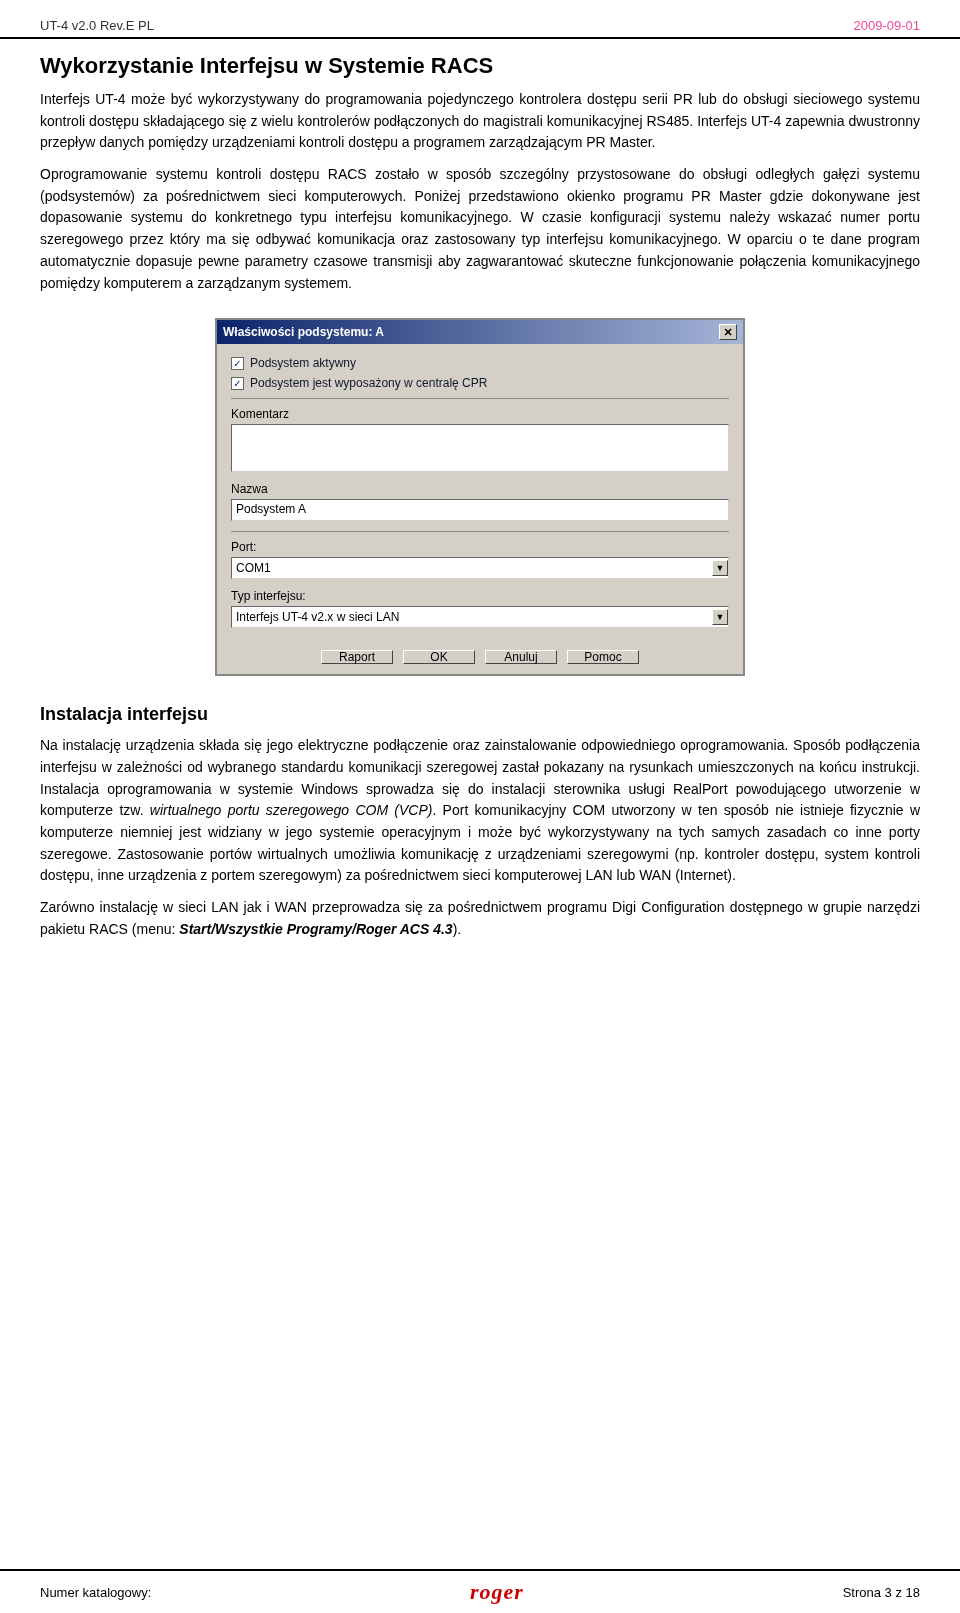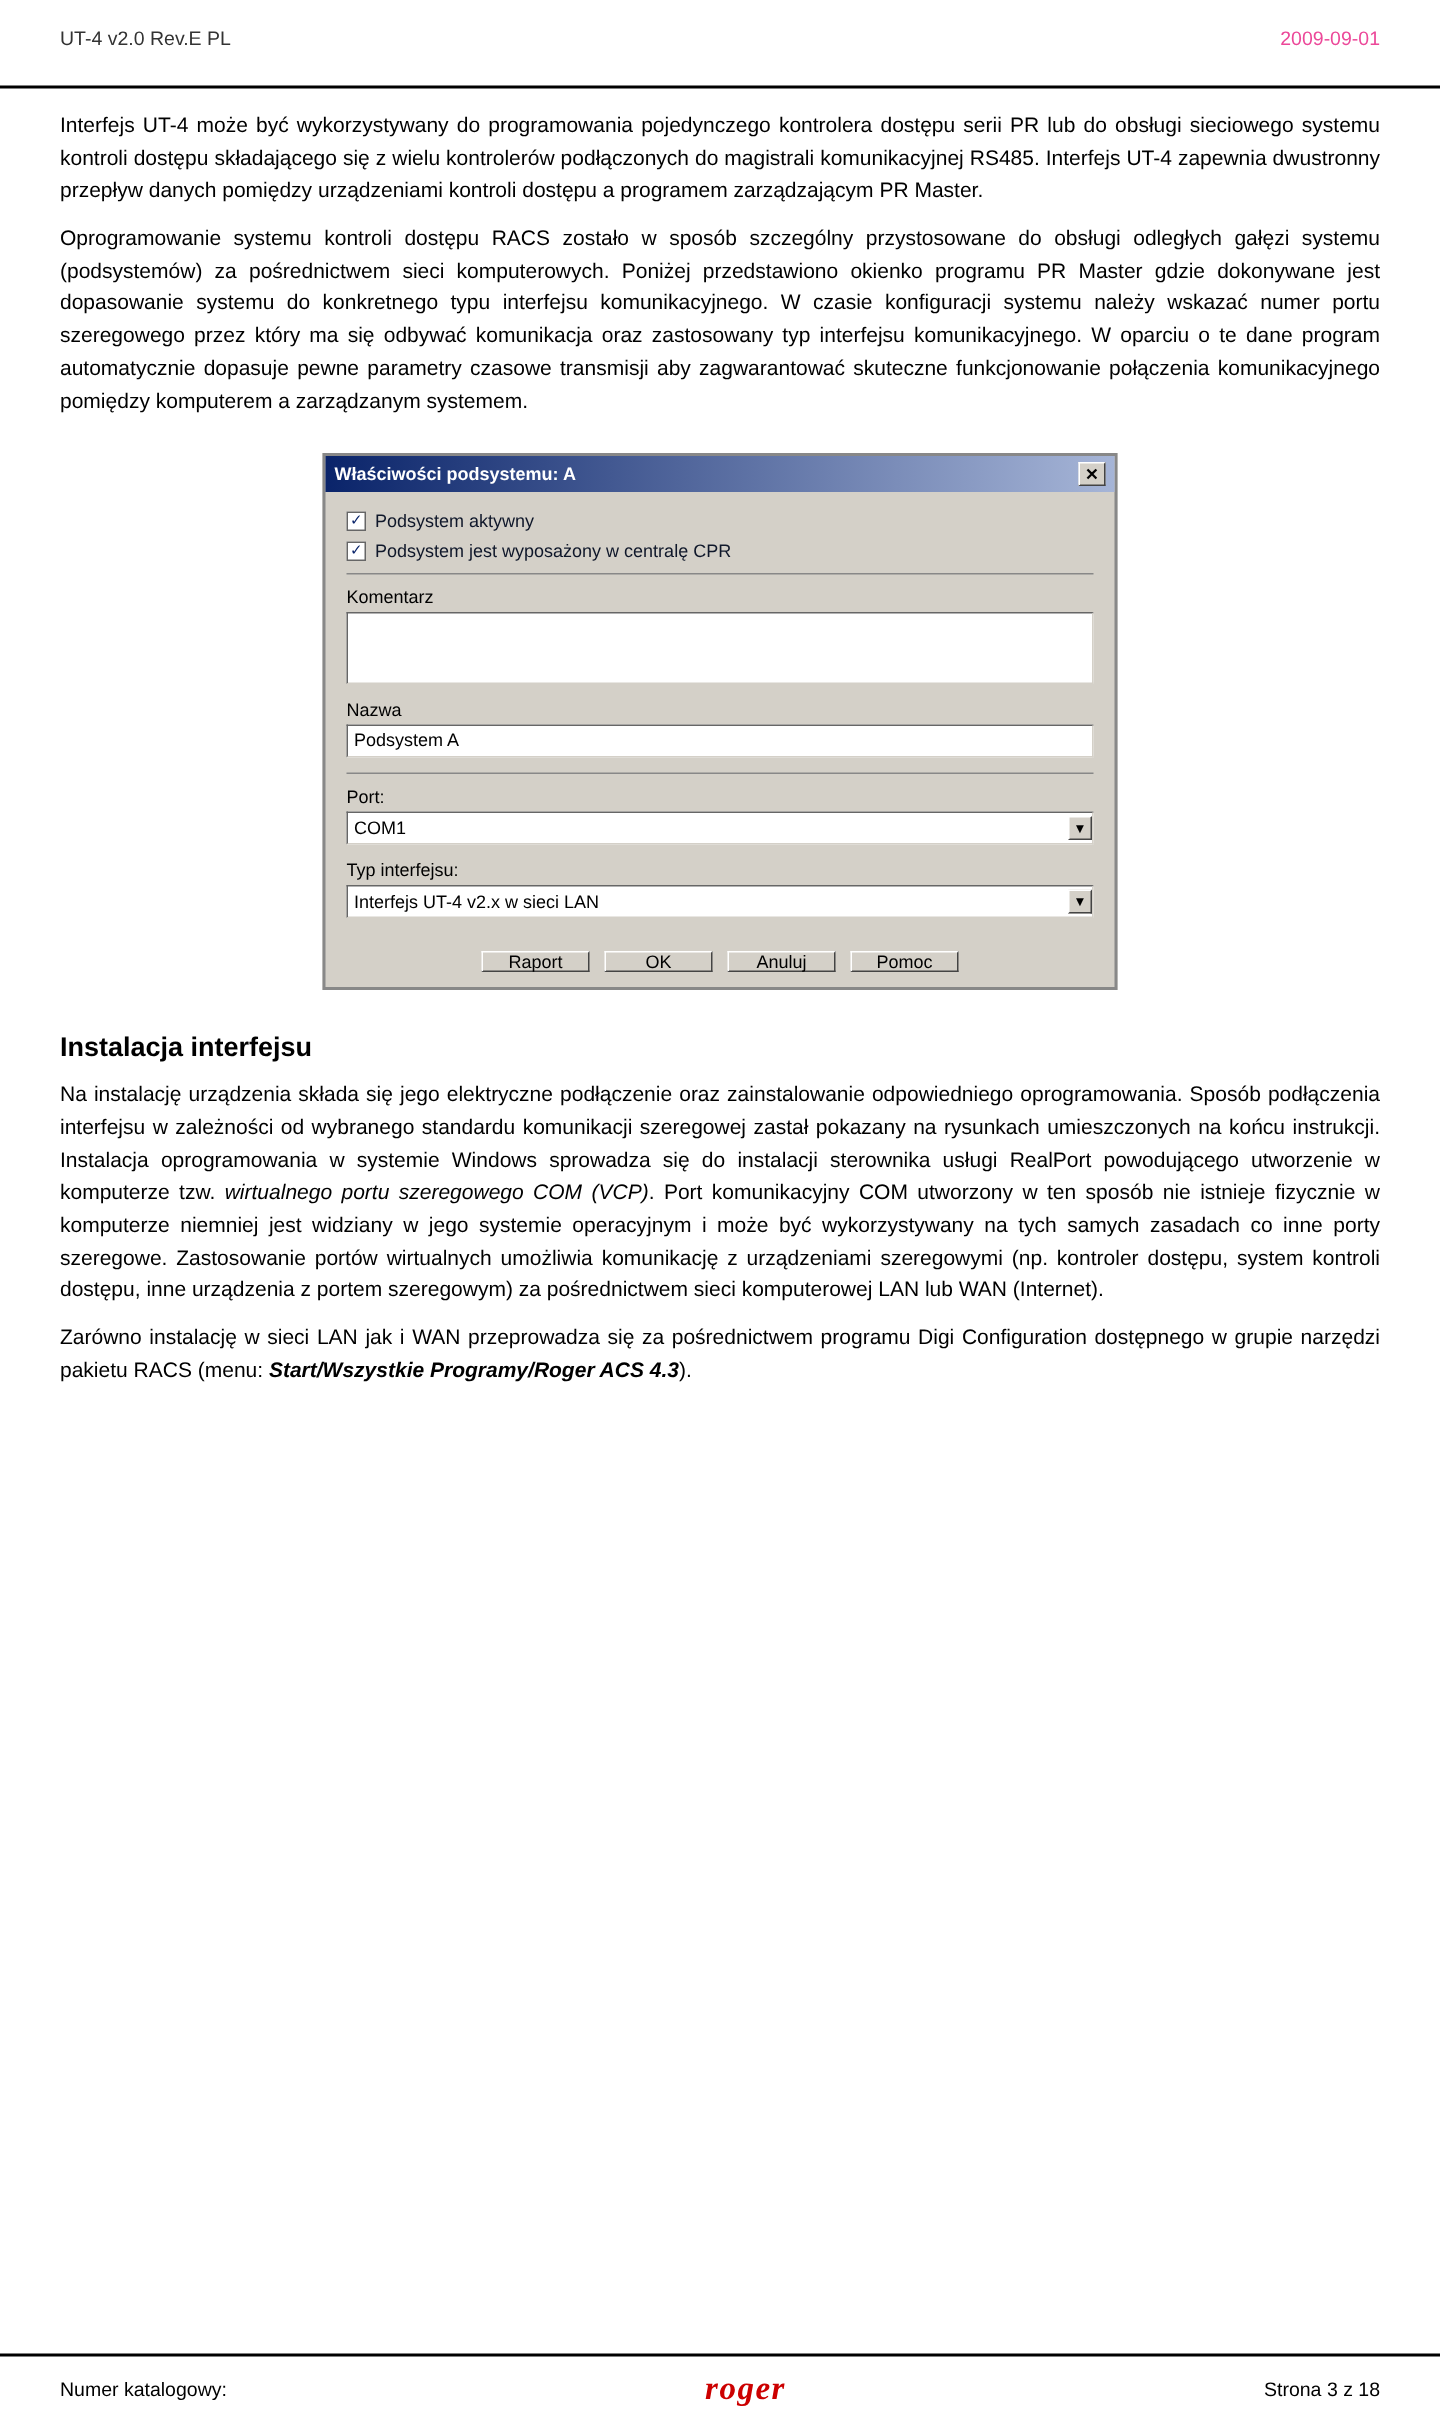--- a/index.html
+++ b/index.html
@@ -16,21 +16,21 @@
       width: 960px;
       min-height: 1613px;
       padding: 0;
       position: relative;
     }
     
     .header {
       display: flex;
       justify-content: space-between;
       align-items: flex-end;
-      padding: 18px 40px 24px 40px;
+      padding: 18px 40px 4px 40px;
       border-bottom: 2px solid #000;
       margin-bottom: 14px;
     }
     .header-left {
       font-size: 13px;
       color: #333;
     }
     .header-right {
       font-size: 13px;
       color: #ec4899;
@@ -266,20 +266,21 @@
 
 <div class="page">
 
   <div class="header">
     <span class="header-left">UT-4 v2.0 Rev.E  PL</span>
     <span class="header-right">2009-09-01</span>
   </div>
 
   <div class="content">
 
+    <div class="main-title">Wykorzystanie Interfejsu w Systemie RACS</div>
 
     <div class="body-text">
       <p>Interfejs UT-4 może być wykorzystywany do programowania pojedynczego kontrolera dostępu serii PR lub do obsługi sieciowego systemu kontroli dostępu składającego się z wielu kontrolerów podłączonych do magistrali komunikacyjnej RS485. Interfejs UT-4 zapewnia dwustronny przepływ danych pomiędzy urządzeniami kontroli dostępu a programem zarządzającym PR Master.</p>
     </div>
 
     <div class="body-text">
       <p>Oprogramowanie systemu kontroli dostępu RACS zostało w sposób szczególny przystosowane do obsługi odległych gałęzi systemu (podsystemów) za pośrednictwem sieci komputerowych. Poniżej przedstawiono okienko programu PR Master gdzie dokonywane jest dopasowanie systemu do konkretnego typu interfejsu komunikacyjnego. W czasie konfiguracji systemu należy wskazać numer portu szeregowego przez który ma się odbywać komunikacja oraz zastosowany typ interfejsu komunikacyjnego. W oparciu o te dane program automatycznie dopasuje pewne parametry czasowe transmisji aby zagwarantować skuteczne funkcjonowanie połączenia komunikacyjnego pomiędzy komputerem a zarządzanym systemem.</p>
     </div>
 
     <div class="dialog-container">

